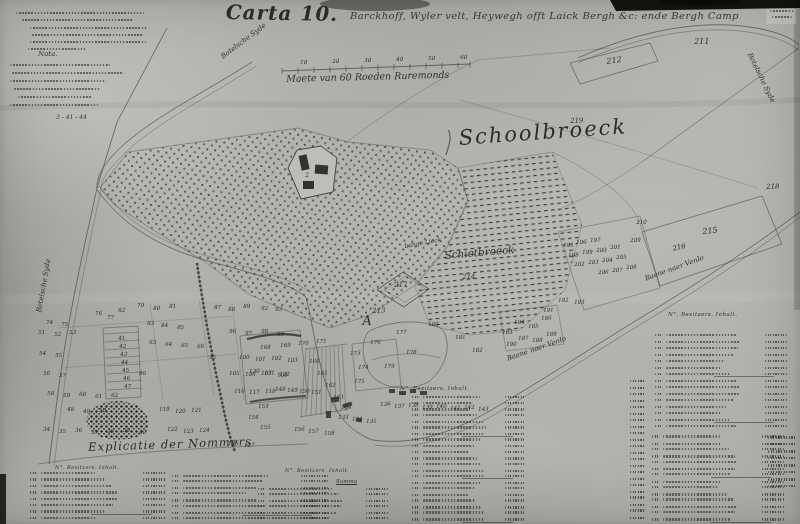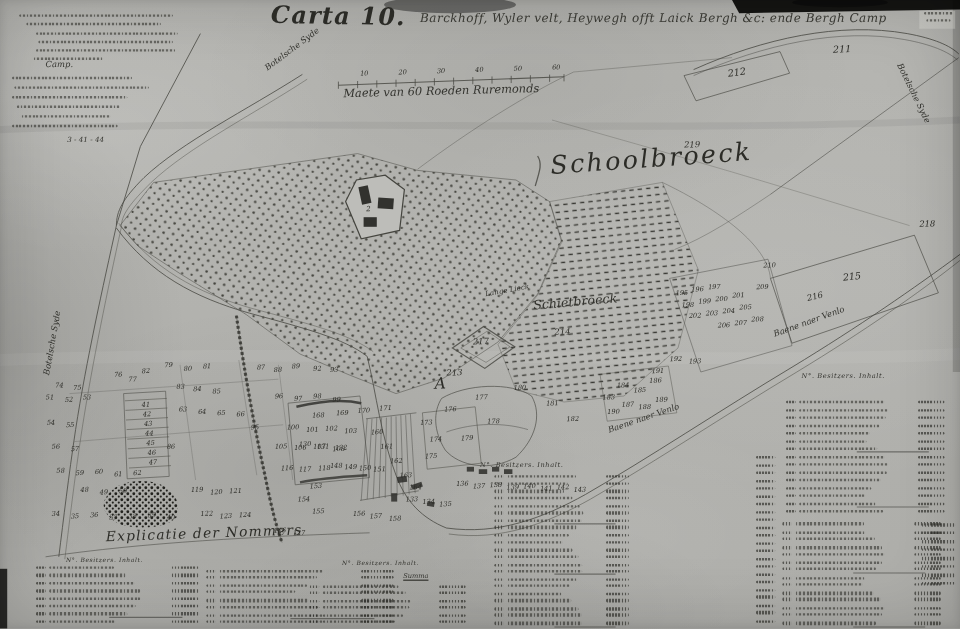--- a/index.html
+++ b/index.html
@@ -143,21 +143,21 @@
       <ellipse cx="700" cy="2" rx="40" ry="4" fill="#000" fill-opacity=".3"></ellipse>
       <rect x="766" y="9" width="30" height="15" fill="#d8d8d2" fill-opacity=".5"></rect>
     </g>
   </svg>
 
   <div id="labels">
 
     <div class="lb" style="left:226px;top:2px;font-size:20px;font-weight:600;letter-spacing:1px;transform:rotate(1deg);color:#2e2e29;">Carta 10.</div>
     <div class="lb" style="left:350px;top:11px;font-size:10px;letter-spacing:.4px;color:#3a3a34;">Barckhoff, Wyler velt, Heywegh offt Laick Bergh &amp;c: ende Bergh Camp</div>
 
-    <div class="lb" style="left:38px;top:51px;font-size:7px;">Camp.</div>
+    <div class="lb" style="left:38px;top:51px;font-size:7px;">Nota.</div>
     <div class="lb" style="left:56px;top:114px;font-size:6px;">3 - 41 - 44</div>
 
     <div class="lb" style="left:286px;top:74px;font-size:9.5px;transform:rotate(-1.5deg);">Maete van 60 Roeden Ruremonds</div>
 
     <div class="lb" style="left:458px;top:128px;font-size:21px;letter-spacing:2px;transform:rotate(-4deg);color:#2c2c27;">Schoolbroeck</div>
     <div class="lb" style="left:444px;top:250px;font-size:10.5px;transform:rotate(-5deg);">Schietbroeck</div>
 
     <div class="lb" style="left:220px;top:55px;font-size:7px;transform:rotate(-37deg);">Botelsche Syde</div>
     <div class="lb" style="left:36px;top:312px;font-size:7px;transform:rotate(-80deg);">Botelsche Syde</div>
     <div class="lb" style="left:752px;top:52px;font-size:7px;transform:rotate(64deg);">Botelsche Syde</div>

